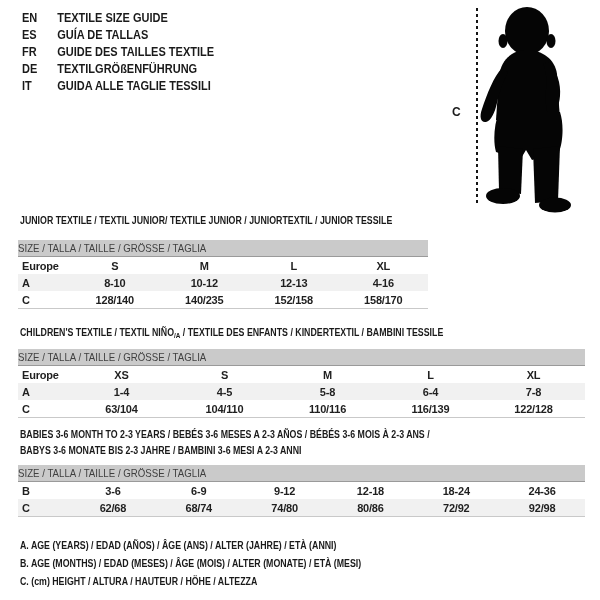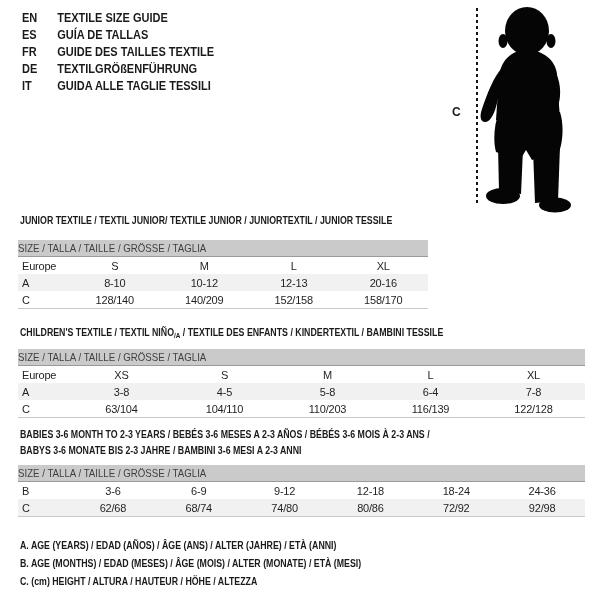--- a/index.html
+++ b/index.html
@@ -60,21 +60,21 @@
     height:17px;box-sizing:border-box;
     background:#cacaca;border-bottom:1px solid #9a9a9a;
     display:flex;align-items:center;
   }
   .size-bar-text{
     font-size:11px;color:#3f3f3f;white-space:nowrap;
     transform:scaleX(0.88);transform-origin:0 0;
   }
   .trow{
     display:grid;height:17px;align-items:center;
-    font-size:11px;letter-spacing:-0.2px;color:#1f1f1f;
+    font-size:11px;letter-spacing:-0.2px;color:#1f1f1f;font-weight:bold;
   }
   .trow.shaded{background:#f1f1f1;}
   .trow .tlabel{padding-left:4px;text-align:left;}
   .trow .tcell{text-align:center;}
 
   
   .legend{
     position:absolute;left:20px;top:536px;
     font-weight:bold;font-size:11px;line-height:18px;
     transform:scaleX(0.8);transform-origin:0 0;
@@ -136,26 +136,26 @@
           <span class="tcell">S</span>
           <span class="tcell">M</span>
           <span class="tcell">L</span>
           <span class="tcell">XL</span>
         </div>
         <div class="trow shaded" style="grid-template-columns: 52px repeat(4, 1fr);">
           <span class="tlabel">A</span>
           <span class="tcell">8-10</span>
           <span class="tcell">10-12</span>
           <span class="tcell">12-13</span>
-          <span class="tcell">20-16</span>
+          <span class="tcell">4-16</span>
         </div>
         <div class="trow" style="grid-template-columns: 52px repeat(4, 1fr);">
           <span class="tlabel">C</span>
           <span class="tcell">128/140</span>
-          <span class="tcell">140/209</span>
+          <span class="tcell">140/235</span>
           <span class="tcell">152/158</span>
           <span class="tcell">158/170</span>
         </div>
       </div>
   </div>
 
   <div class="sec-title" id="sec-title-children">
     <span>CHILDREN'S TEXTILE / TEXTIL NIÑO</span><span class="subscript">/A</span><span> / TEXTILE DES ENFANTS / KINDERTEXTIL / BAMBINI TESSILE</span>
   </div>
   <div class="size-table" id="table-children">
@@ -166,31 +166,31 @@
         <div class="trow" style="grid-template-columns: 52px repeat(5, 1fr);">
           <span class="tlabel">Europe</span>
           <span class="tcell">XS</span>
           <span class="tcell">S</span>
           <span class="tcell">M</span>
           <span class="tcell">L</span>
           <span class="tcell">XL</span>
         </div>
         <div class="trow shaded" style="grid-template-columns: 52px repeat(5, 1fr);">
           <span class="tlabel">A</span>
-          <span class="tcell">3-8</span>
+          <span class="tcell">1-4</span>
           <span class="tcell">4-5</span>
           <span class="tcell">5-8</span>
           <span class="tcell">6-4</span>
           <span class="tcell">7-8</span>
         </div>
         <div class="trow" style="grid-template-columns: 52px repeat(5, 1fr);">
           <span class="tlabel">C</span>
           <span class="tcell">63/104</span>
           <span class="tcell">104/110</span>
-          <span class="tcell">110/203</span>
+          <span class="tcell">110/116</span>
           <span class="tcell">116/139</span>
           <span class="tcell">122/128</span>
         </div>
       </div>
   </div>
 
   <div class="sec-title" id="sec-title-babies">
     <div>BABIES 3-6 MONTH TO 2-3 YEARS / BEBÉS 3-6 MESES A 2-3 AÑOS / BÉBÉS 3-6 MOIS À 2-3 ANS /</div>
     <div>BABYS 3-6 MONATE BIS 2-3 JAHRE / BAMBINI 3-6 MESI A 2-3 ANNI</div>
   </div>

